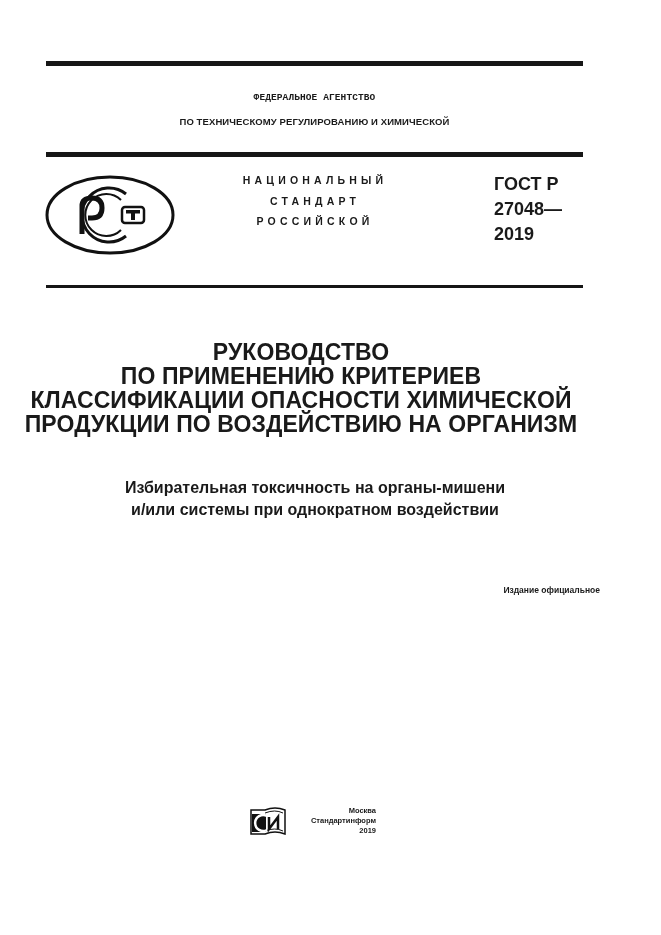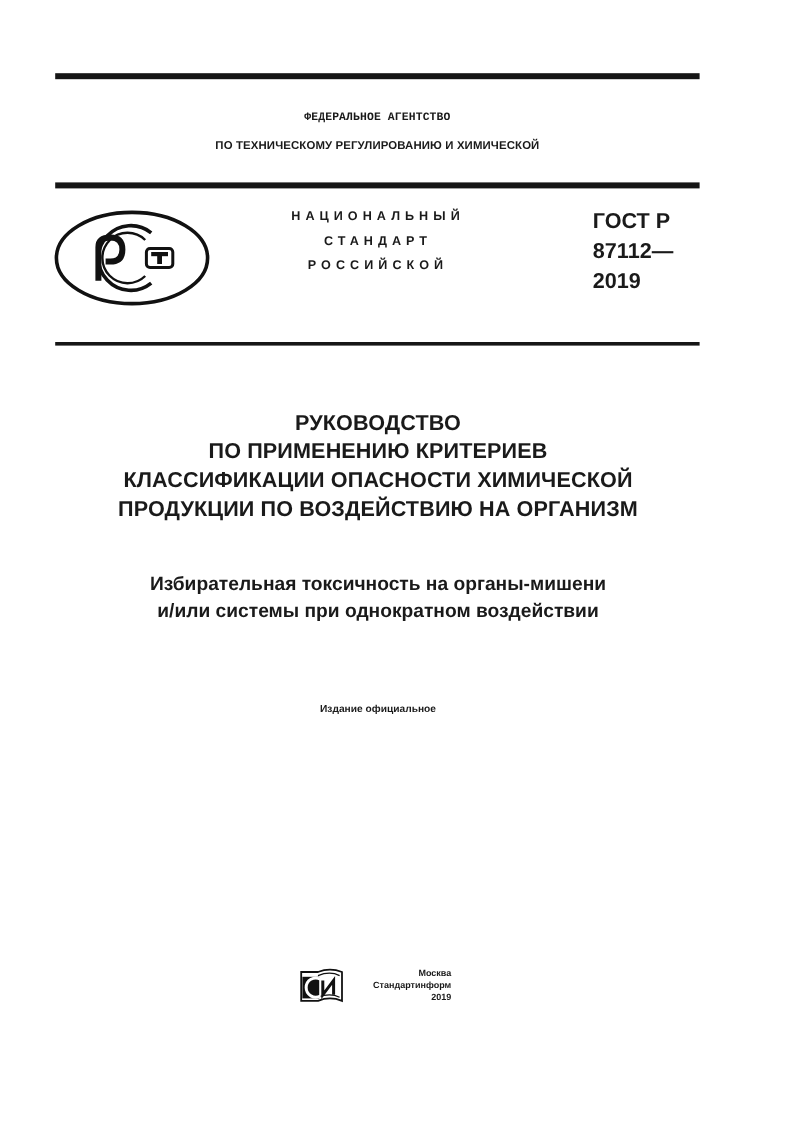--- a/index.html
+++ b/index.html
@@ -63,26 +63,26 @@
       left: 494px;
       top: 172px;
       font-weight: bold;
       font-size: 18px;
       line-height: 25px;
       white-space: nowrap;
     }
 
     .title {
       position: absolute;
-      left: 30px;
+      left: 16px;
       width: 570px;
       top: 340px;
       text-align: center;
       font-weight: bold;
-      font-size: 18px;
+      font-size: 23px;
       line-height: 24px;
       letter-spacing: 0.1px;
     }
     .title div { white-space: nowrap; }
 
     .subtitle {
       position: absolute;
       left: 30px;
       width: 570px;
       top: 477px;
@@ -91,21 +91,21 @@
       font-size: 16px;
       line-height: 22px;
     }
     .subtitle div { white-space: nowrap; }
 
     .edition {
       position: absolute;
       left: 30px;
       width: 570px;
       top: 585px;
-      text-align: center;
+      text-align: right;
       font-weight: bold;
       font-size: 8.5px;
     }
 
     .publisher-logo {
       position: absolute;
       left: 249px;
       top: 806px;
       width: 38px;
       height: 32px;
@@ -145,21 +145,21 @@
 </svg>
 
 <div class="national">
   <div>НАЦИОНАЛЬНЫЙ</div>
   <div>СТАНДАРТ</div>
   <div>РОССИЙСКОЙ</div>
 </div>
 
 <div class="gost">
   <div>ГОСТ Р</div>
-  <div>87112—</div>
+  <div>27048—</div>
   <div>2019</div>
 </div>
 
 <div class="rule rule-bot"></div>
 
 <div class="title">
   <div>РУКОВОДСТВО</div>
   <div>ПО ПРИМЕНЕНИЮ КРИТЕРИЕВ</div>
   <div>КЛАССИФИКАЦИИ ОПАСНОСТИ ХИМИЧЕСКОЙ</div>
   <div>ПРОДУКЦИИ ПО ВОЗДЕЙСТВИЮ НА ОРГАНИЗМ</div>

